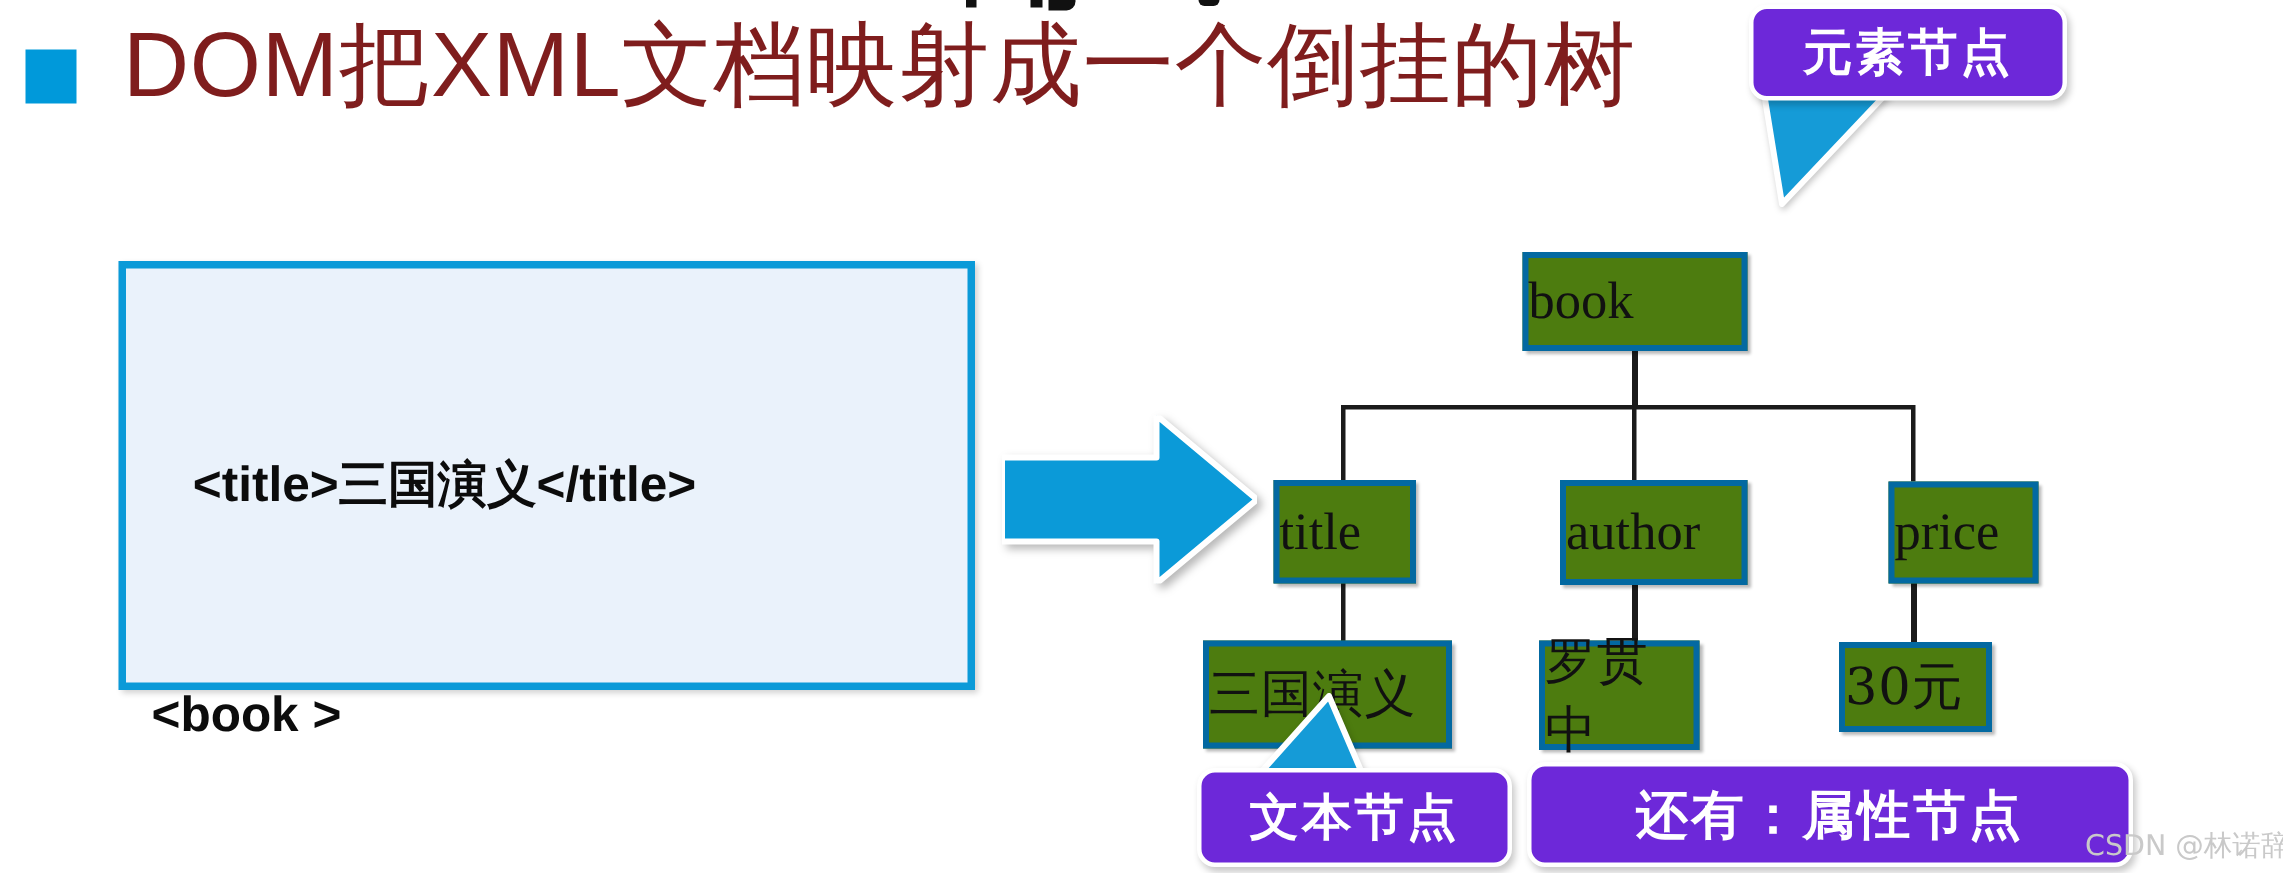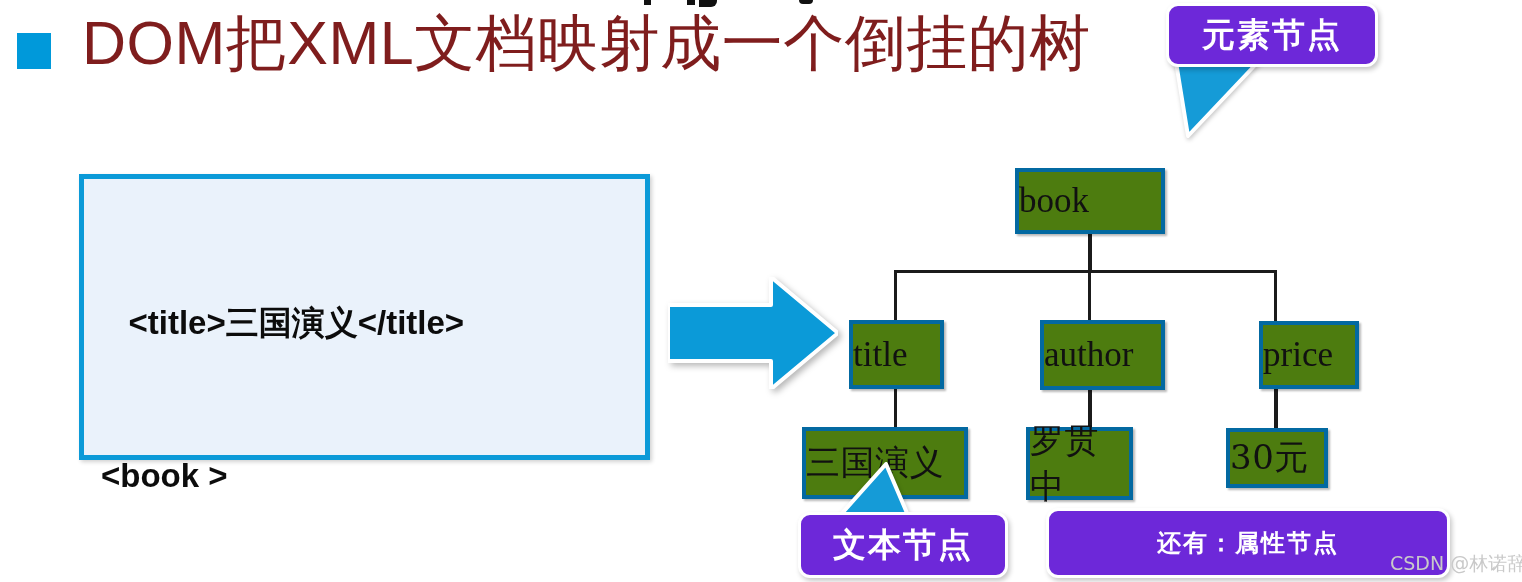--- a/index.html
+++ b/index.html
@@ -134,22 +134,22 @@
   #callout-element-tail { left: 1172px; top: 60px; width: 120px; height: 78px; }
 
   #callout-text {
     left: 798px; top: 512px; width: 210px; height: 66px;
     font-size: 33px;
     letter-spacing: 2px;
   }
   #callout-text-tail { left: 812px; top: 462px; width: 110px; height: 60px; }
 
   #callout-attr {
-    left: 1046px; top: 508px; width: 404px; height: 70px;
-    font-size: 24px;
+    left: 1018px; top: 508px; width: 404px; height: 70px;
+    font-size: 35px;
     letter-spacing: 2px;
     font-family: Liberation Serif, serif;
   }
 
   
   .watermark {
     position: absolute;
     left: 1390px;
     top: 551px;
     font-size: 19px;

